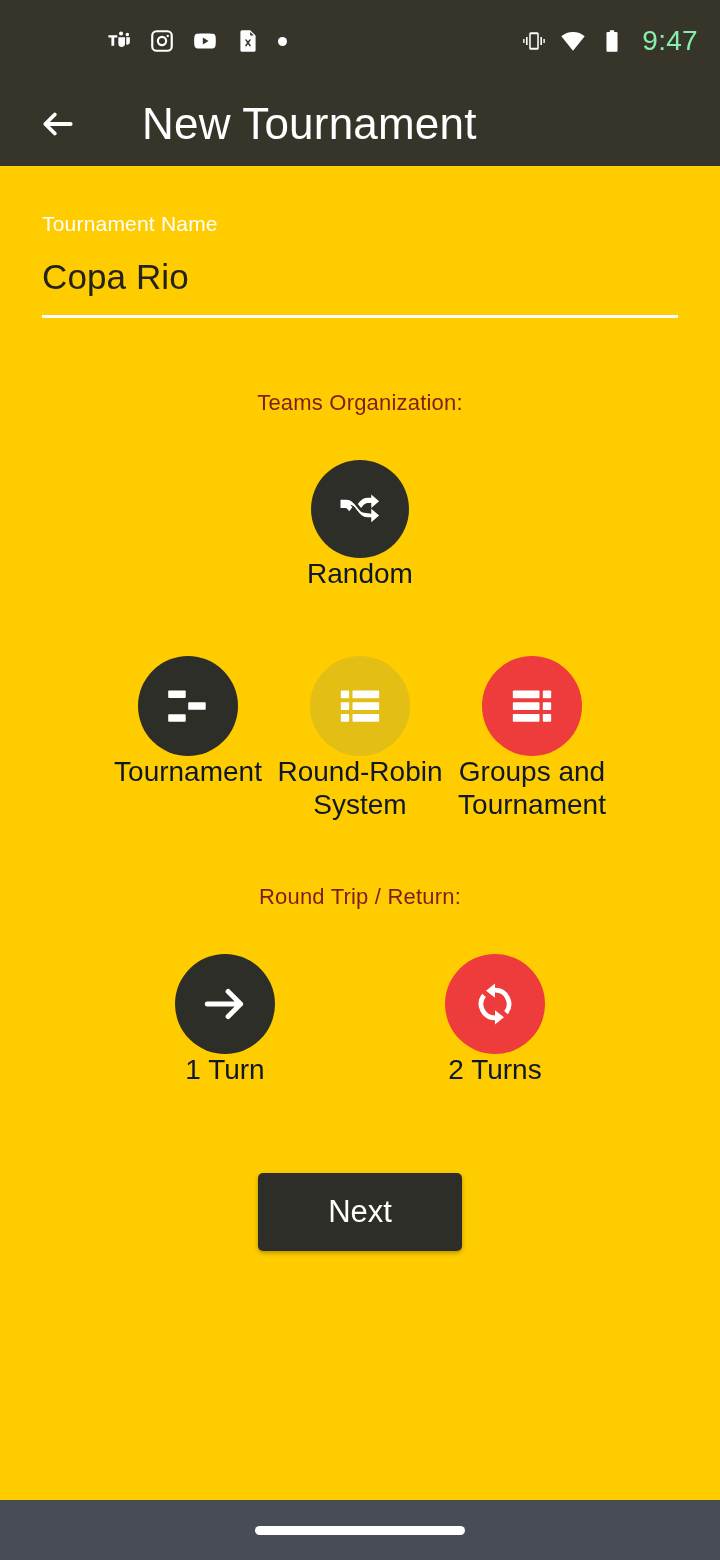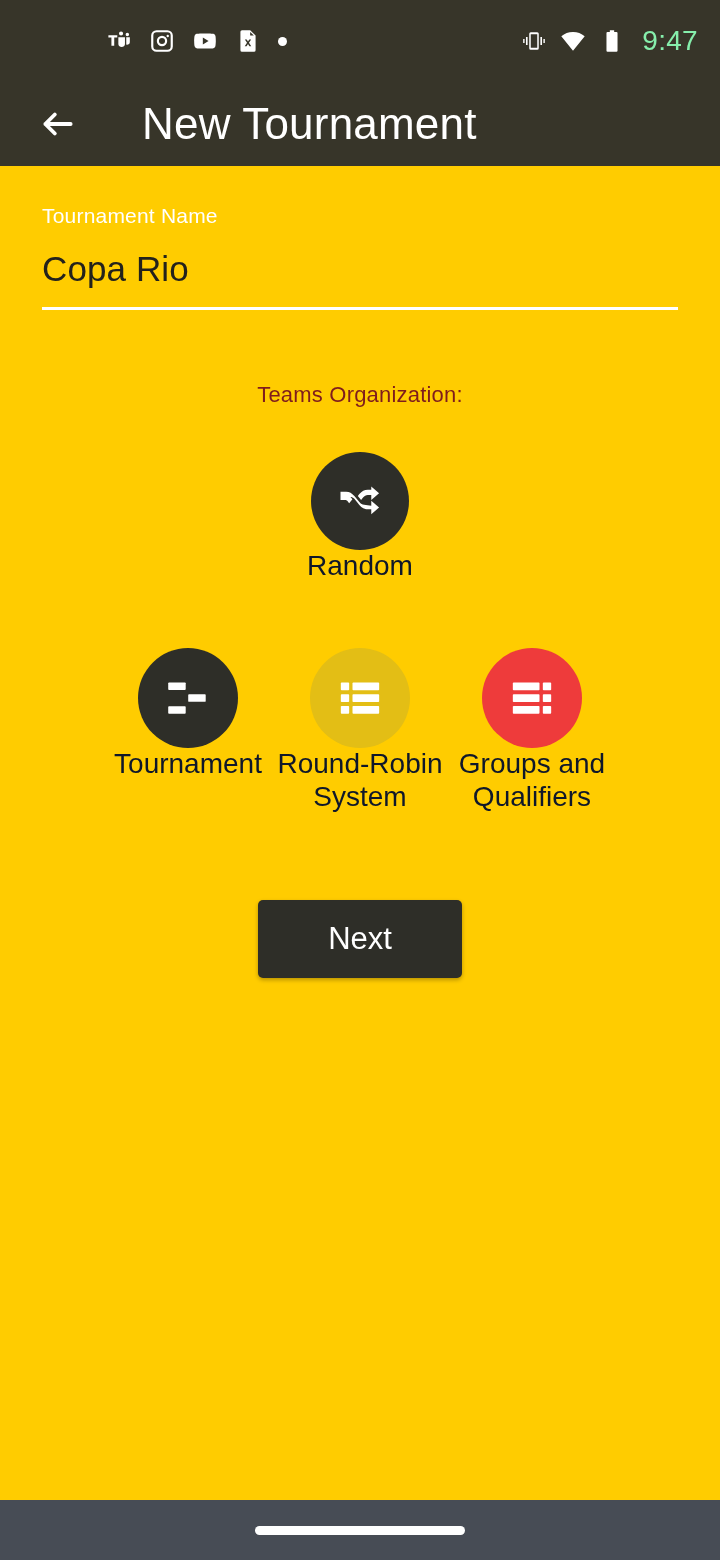--- a/index.html
+++ b/index.html
@@ -53,21 +53,21 @@
     margin-left:58px;
     letter-spacing:.2px;
   }
 
   
   #content {
     position:absolute;
     top:166px; left:0; right:0;
     bottom:60px;
     background:#FFCC00;
-    padding:0 42px;
+    padding:8px 42px;
   }
 
   
   #name-field { padding-top:38px; }
   #name-label {
     color:#ffffff;
     font-size:21px;
     letter-spacing:.2px;
   }
   #name-value {
@@ -271,26 +271,51 @@
         <div class="circle red">
           <svg viewBox="0 0 24 24" fill="#ffffff">
               <rect x="2.8" y="4.6" width="12.8" height="3.7" rx="0.4"></rect>
               <rect x="17.2" y="4.6" width="4" height="3.7" rx="0.4"></rect>
               <rect x="2.8" y="10.2" width="12.8" height="3.7" rx="0.4"></rect>
               <rect x="17.2" y="10.2" width="4" height="3.7" rx="0.4"></rect>
               <rect x="2.8" y="15.8" width="12.8" height="3.7" rx="0.4"></rect>
               <rect x="17.2" y="15.8" width="4" height="3.7" rx="0.4"></rect>
             </svg>
         </div>
-        <div class="option-label">Groups and Qualifiers</div>
+        <div class="option-label">Groups and Tournament</div>
       </div>
 
     </div>
   </div>
 
+  <div id="round-trip-section">
+    <div class="section-title">Round Trip / Return:</div>
+    <div class="options-row">
+
+      <div class="option">
+        <div class="circle dark">
+          <svg viewBox="0 0 24 24" fill="none" stroke="#ffffff" stroke-width="2.4" stroke-linecap="round" stroke-linejoin="round">
+              <path d="M3.5 12h16M13.5 6l6 6-6 6"></path>
+            </svg>
+        </div>
+        <div class="option-label">1 Turn</div>
+      </div>
+
+      <div class="option">
+        <div class="circle red">
+          <svg viewBox="0 0 24 24" fill="#ffffff">
+              <path d="M12 4.2a7.8 7.8 0 0 1 6.1 12.7l-1.7-1.5A5.5 5.5 0 0 0 12 6.5V9L7.7 5.6 12 2.1z"></path>
+              <path d="M12 19.8A7.8 7.8 0 0 1 5.9 7.1l1.7 1.5A5.5 5.5 0 0 0 12 17.5V15l4.3 3.4-4.3 3.5z"></path>
+            </svg>
+        </div>
+        <div class="option-label">2 Turns</div>
+      </div>
+
+    </div>
+  </div>
 
   <div id="next-row">
     <button id="next-button">Next</button>
   </div>
 
 </div>
 
 <div id="nav-bar">
   <div id="nav-handle"></div>
 </div>

